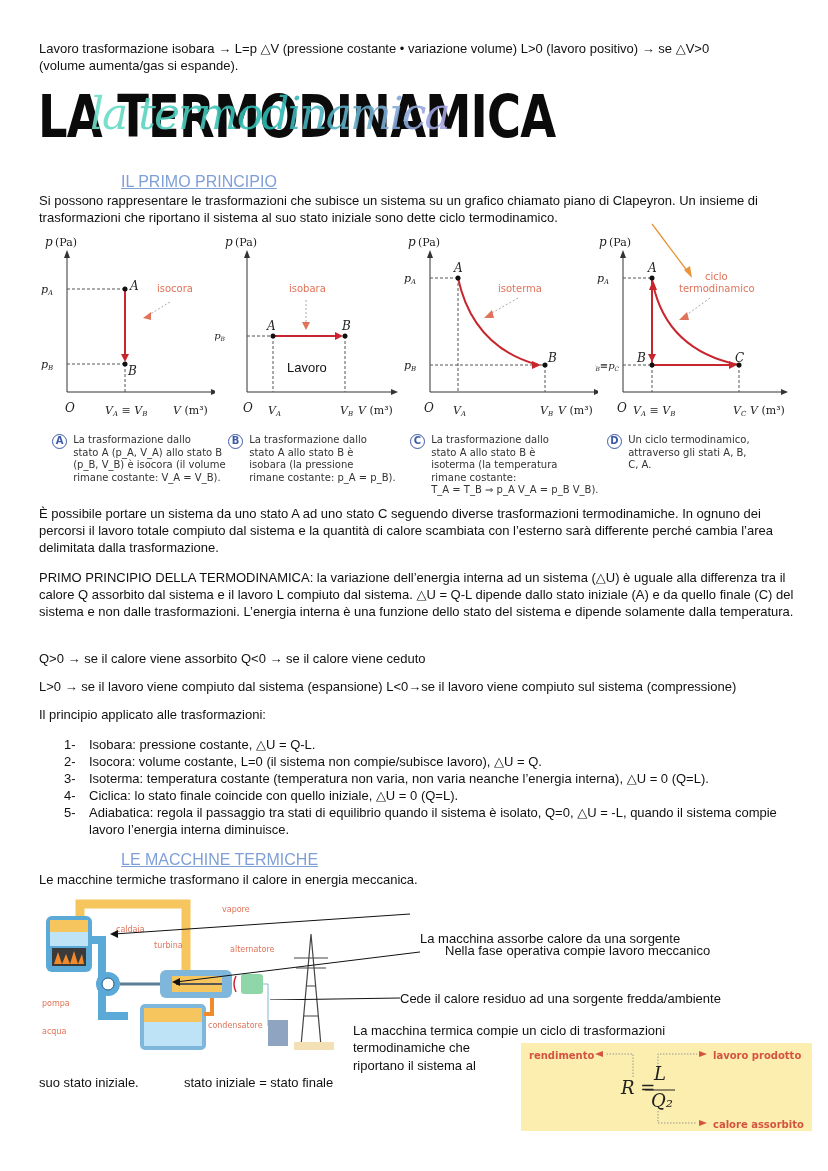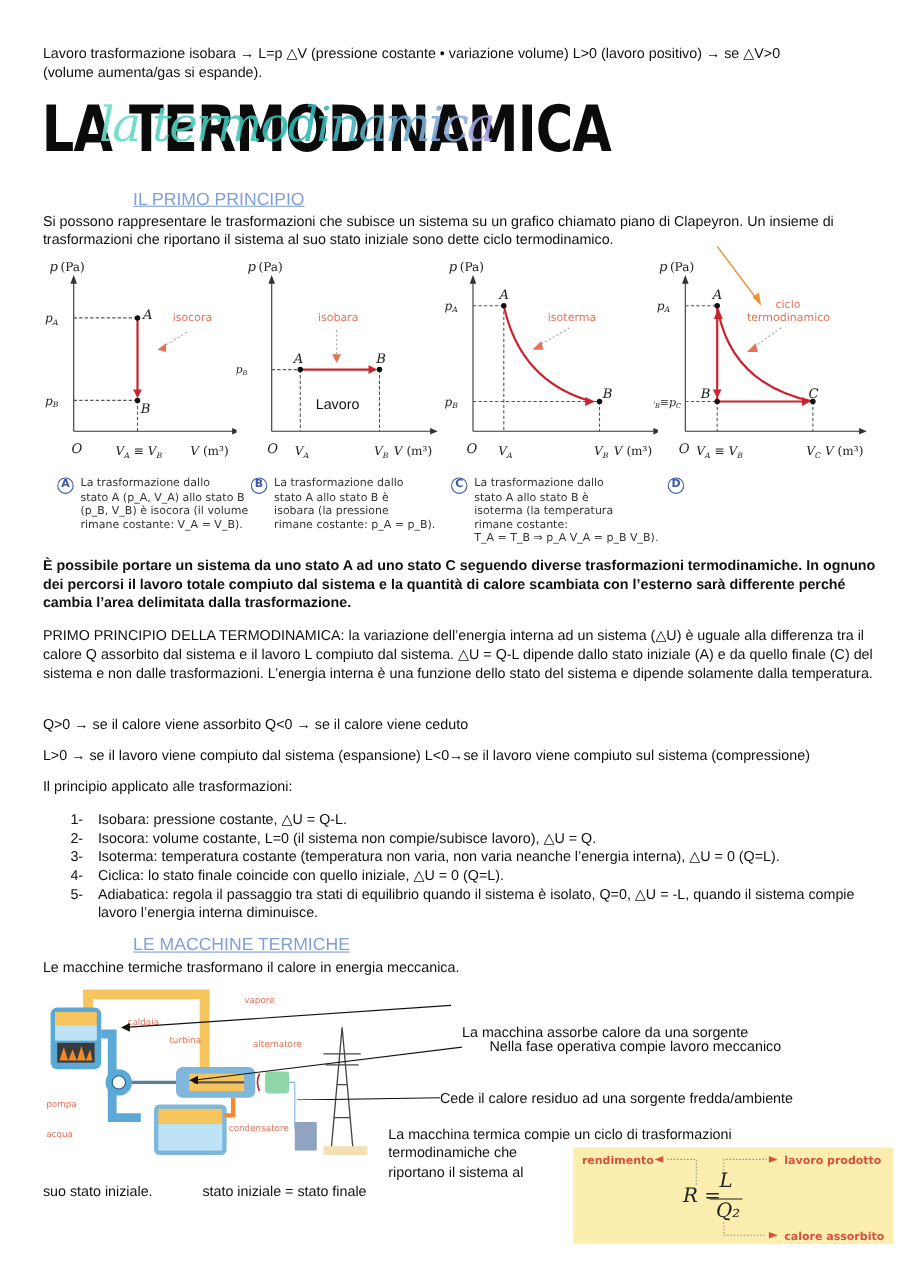--- a/index.html
+++ b/index.html
@@ -186,23 +186,28 @@
   <span class="cap-text">
     <span style="display:block">La trasformazione dallo</span>
     <span style="display:block">stato A allo stato B è</span>
     <span style="display:block">isoterma (la temperatura</span>
     <span style="display:block">rimane costante:</span>
     <span style="display:block">T_A = T_B ⇒ p_A V_A = p_B V_B).</span>
   </span>
 </div>
 <div class="caption" style="left:607px;">
   <span class="cap-badge">D</span>
-</div>
-
-<div class="p" style="top:505px;font-weight:bold;">È possibile portare un sistema da uno stato A ad uno stato C seguendo diverse trasformazioni termodinamiche. In ognuno dei percorsi il lavoro totale compiuto dal sistema e la quantità di calore scambiata con l’esterno sarà differente perché cambia l’area delimitata dalla trasformazione.</div>
+  <span class="cap-text">
+    <span style="display:block">Un ciclo termodinamico,</span>
+    <span style="display:block">attraverso gli stati A, B,</span>
+    <span style="display:block">C, A.</span>
+  </span>
+</div>
+
+<div class="p" style="top:505px;">È possibile portare un sistema da uno stato A ad uno stato C seguendo diverse trasformazioni termodinamiche. In ognuno dei percorsi il lavoro totale compiuto dal sistema e la quantità di calore scambiata con l’esterno sarà differente perché cambia l’area delimitata dalla trasformazione.</div>
 <div class="p" style="top:569px;">PRIMO PRINCIPIO DELLA TERMODINAMICA: la variazione dell’energia interna ad un sistema (△U) è uguale alla differenza tra il calore Q assorbito dal sistema e il lavoro L compiuto dal sistema. △U = Q-L dipende dallo stato iniziale (A) e da quello finale (C) del sistema e non dalle trasformazioni. L’energia interna è una funzione dello stato del sistema e dipende solamente dalla temperatura.</div>
 <div class="p" style="top:650px;">Q&gt;0 → se il calore viene assorbito  Q&lt;0 → se il calore viene ceduto</div>
 <div class="p" style="top:678px;">L&gt;0 → se il lavoro viene compiuto dal sistema (espansione) L&lt;0→se il lavoro viene compiuto sul sistema (compressione)</div>
 <div class="p" style="top:706px;">Il principio applicato alle trasformazioni:</div>
 
 <div class="list">
   <div class="list-item">
       <span class="list-num">1-</span>
       <span>Isobara: pressione costante, △U = Q-L.</span>
     </div>

